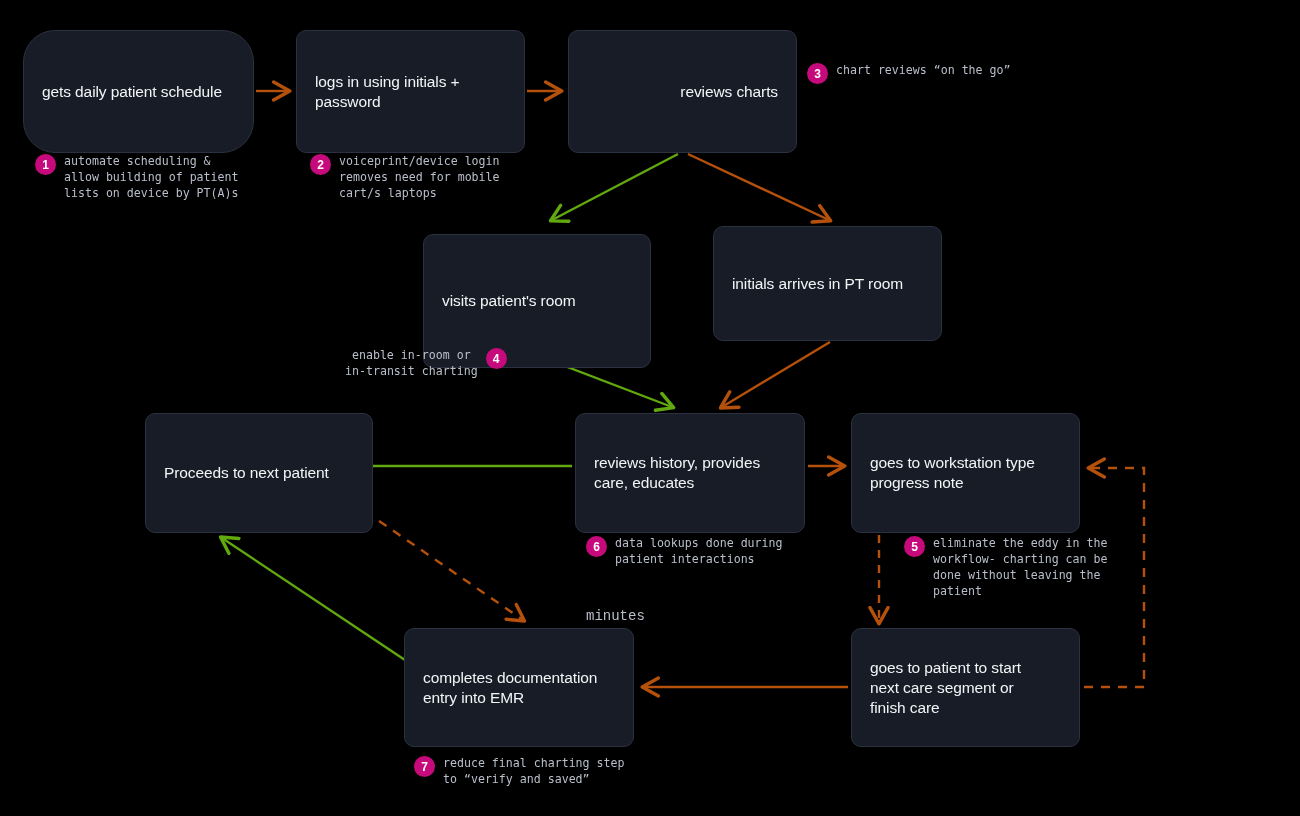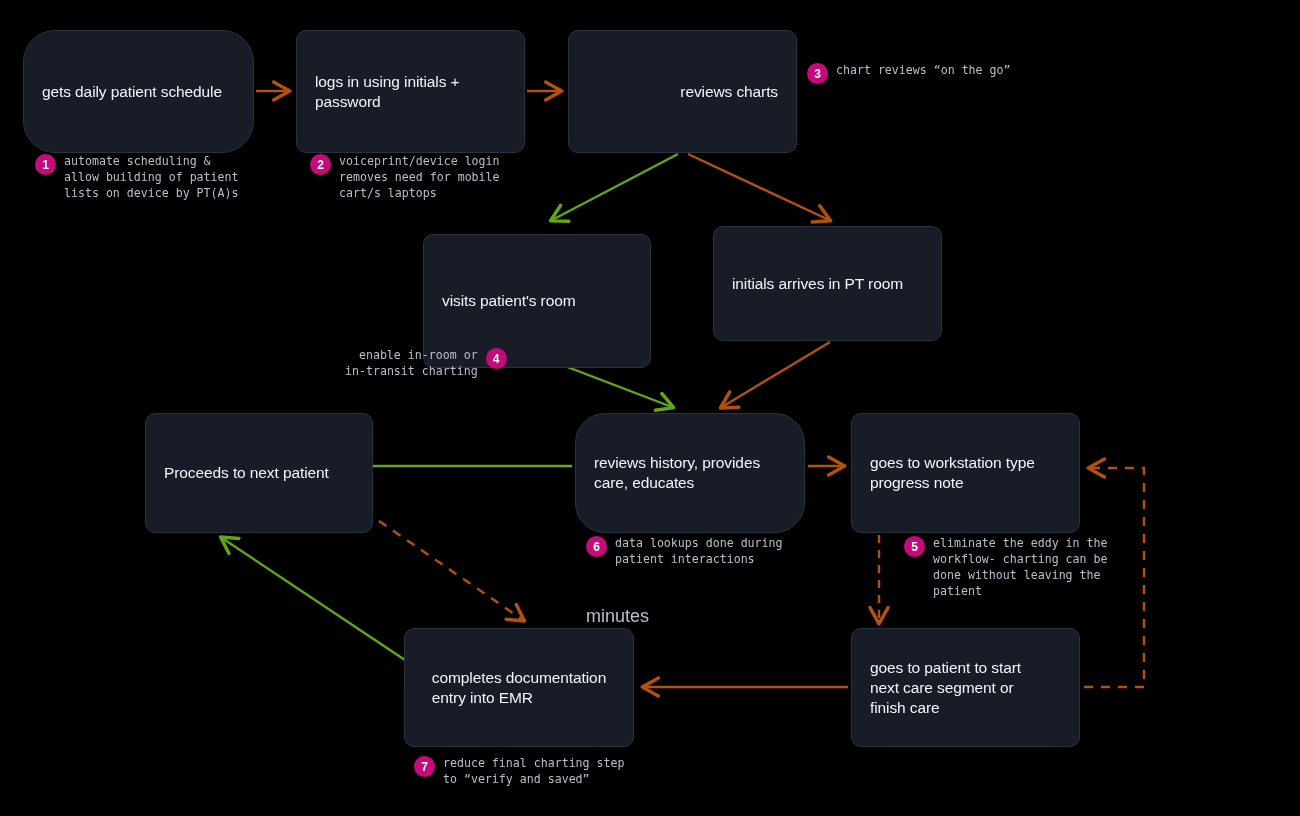--- a/index.html
+++ b/index.html
@@ -71,27 +71,27 @@
     margin-top: 1px;
   }
   .anno-text {
     color: #b9bfcb;
     font-family: "DejaVu Sans Mono", monospace;
     font-size: 11.6px;
     line-height: 16px;
     white-space: pre-line;
   }
   .anno-text.right-align {
-    text-align: right;
+    text-align: center;
   }
   .edge-label {
     position: absolute;
     color: #b9bfcb;
-    font-family: Liberation Sans, sans-serif;
-    font-size: 18px;
+    font-family: Liberation Mono, monospace;
+    font-size: 14px;
     line-height: 16px;
     white-space: pre;
   }
 </style>
 </head>
 <body>
 
 <div id="canvas">
 
   <svg id="edges" viewBox="0 0 1300 816" xmlns="http://www.w3.org/2000/svg">
@@ -149,31 +149,31 @@
   </div>
 
   <div class="node" style="left:713px; top:226px; width:229px; height:115px;">
     <div class="node-label">initials arrives in PT room</div>
   </div>
 
   <div class="node" style="left:102px; top:413px; width:228px; height:120px;margin-left:43px;">
     <div class="node-label">Proceeds to next patient</div>
   </div>
 
-  <div class="node" style="left:575px; top:413px; width:230px; height:120px;border-radius:30px;">
+  <div class="node" style="left:575px; top:413px; width:230px; height:120px;">
     <div class="node-label">reviews history, provides
 care, educates</div>
   </div>
 
   <div class="node" style="left:851px; top:413px; width:229px; height:120px;">
     <div class="node-label">goes to workstation type
 progress note</div>
   </div>
 
-  <div class="node" style="left:404px; top:628px; width:230px; height:119px;justify-content:center;">
+  <div class="node" style="left:404px; top:628px; width:230px; height:119px;">
     <div class="node-label">completes documentation
 entry into EMR</div>
   </div>
 
   <div class="node" style="left:851px; top:628px; width:229px; height:119px;">
     <div class="node-label">goes to patient to start
 next care segment or
 finish care</div>
   </div>
 

